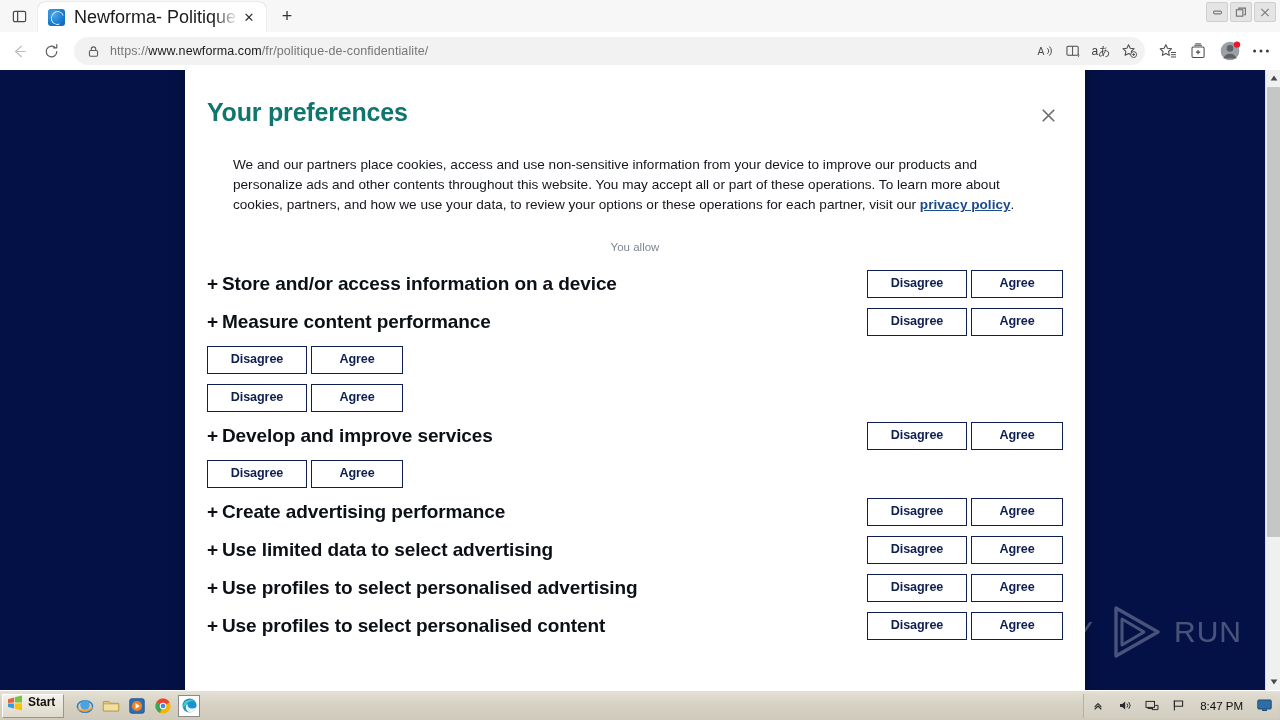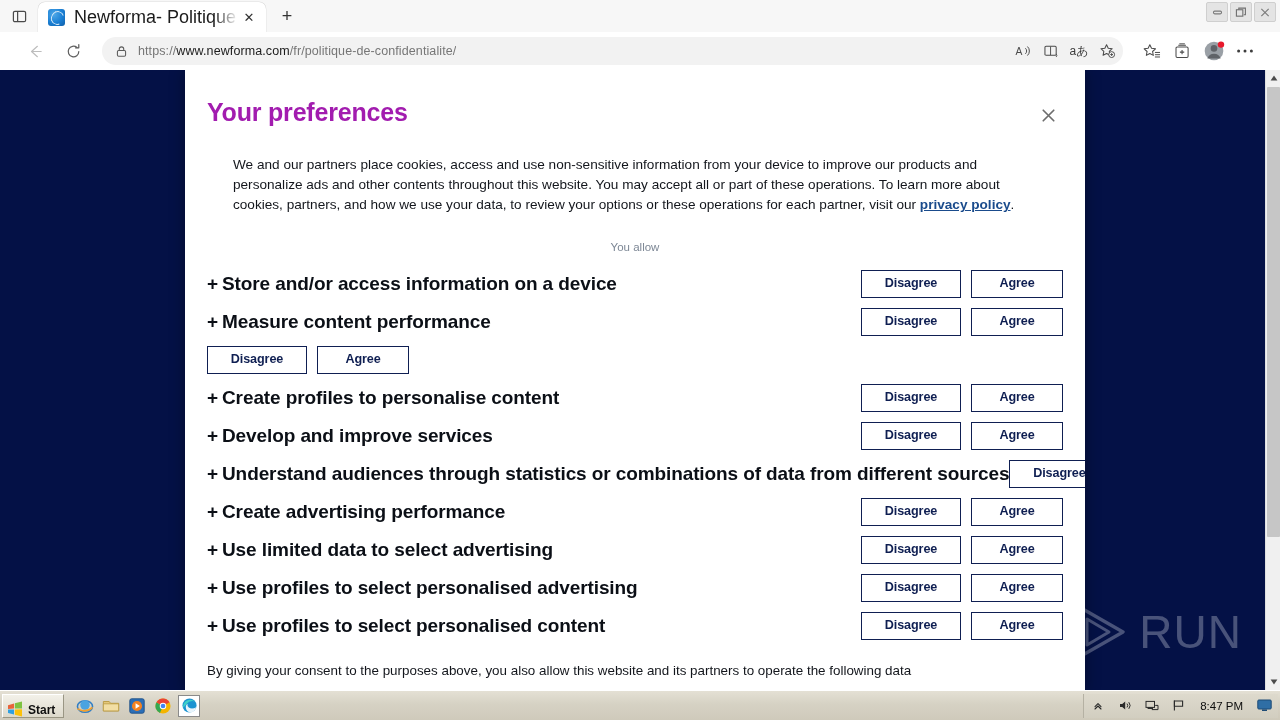--- a/index.html
+++ b/index.html
@@ -69,22 +69,22 @@
   .wc {
     width: 22px; height: 20px; border-radius: 2px;
     display: flex; align-items: center; justify-content: center;
     background: #e4e4e4;
     border: 1px solid #cfcfcf;
     color: #6a6a6a; font-size: 10px; line-height: 1;
   }
 
   .navbar {
     height: 38px; width: 1280px; background: #ffffff;
-    display: flex; align-items: center; padding: 0 20px;
-    gap: 8px;
+    display: flex; align-items: center; padding: 0 4px;
+    gap: 2px;
   }
   .navbtn {
     width: 30px; height: 30px; border-radius: 5px;
     display: flex; align-items: center; justify-content: center;
     color: #5f5f5f; flex: 0 0 30px;
   }
   .navbtn.disabled { color: #bdbdbd; }
   .omnibox {
     flex: 1; height: 28px; margin: 0 6px;
     background: #f2f2f2; border-radius: 14px;
@@ -102,21 +102,21 @@
   
   .viewport {
     position: absolute; left: 0; top: 70px; width: 1280px; height: 620px;
     background: #041146; overflow: hidden;
   }
   .watermark {
     position: absolute; right: 38px; bottom: 28px;
     display: flex; align-items: center; gap: 10px;
     opacity: .30; pointer-events: none;
   }
-  .wm-text { font-size: 46px; color: #e8eaf2; letter-spacing: 1px; font-family: "Liberation Sans", sans-serif; font-weight: 300;}
+  .wm-text { font-size: 30px; color: #e8eaf2; letter-spacing: 1px; font-family: "Liberation Sans", sans-serif; font-weight: 300;}
   .wm-logo { width: 60px; height: 60px; position: relative; }
   .wm-logo svg { display: block; }
 
   
   .pagescroll {
     position: absolute; right: 0; top: 0; width: 15px; height: 620px;
     background: #f0f0f0; border-left: 1px solid #e0e0e0;
   }
   .ps-arrow { width: 15px; height: 16px; display: flex; align-items: center; justify-content: center; color: #505050; font-size: 7px; }
   .ps-thumb {
@@ -129,21 +129,21 @@
   .dialog {
     position: absolute; left: 185px; top: 0px;
     width: 900px; height: 622px;
     background: #ffffff;
     box-shadow: 0 0 14px rgba(0,0,0,.35);
     padding: 28px 22px 0 22px;
     overflow: hidden;
   }
   .dlg-head { position: relative; }
   .dlg-title {
-    font-size: 25px; font-weight: 700; color: #a21caf;
+    font-size: 25px; font-weight: 700; color: #0f766e;
     letter-spacing: -.2px; padding-left: 0px;
   }
   .dlg-close {
     position: absolute; right: 2px; top: 4px;
     width: 26px; height: 26px;
     display: flex; align-items: center; justify-content: center;
     color: #6d6d6d; font-size: 19px; line-height: 1;
   }
   .dlg-body {
     margin-top: 28px;
@@ -160,21 +160,21 @@
   .purposes { margin-top: 12px; }
   .purpose-row {
     display: flex; align-items: center; justify-content: space-between;
     height: 38px;
   }
   .purpose-label {
     font-size: 19px; font-weight: 700; color: #0b0f16;
     white-space: nowrap; letter-spacing: -.1px;
   }
   .purpose-label .plus { margin-right: 4px; font-weight: 700; }
-  .btn-group { display: flex; gap: 10px; flex: 0 0 auto; }
+  .btn-group { display: flex; gap: 4px; flex: 0 0 auto; }
   .cbtn {
     border: 1.4px solid #0f1f52;
     background: #ffffff;
     color: #0f1f52;
     font-weight: 700; font-size: 12.6px;
     height: 28px; line-height: 24px;
     text-align: center;
     font-family: "Liberation Sans", sans-serif;
     letter-spacing: -.1px;
   }
@@ -187,21 +187,21 @@
 
   
   .taskbar {
     position: absolute; left: 0; bottom: 0; width: 1280px; height: 30px;
     background: linear-gradient(180deg,#e4e0d4 0%, #d6d2c4 45%, #cfcabb 100%);
     border-top: 1px solid #ffffff;
     display: flex; align-items: center;
   }
   .start {
     height: 24px; margin-left: 2px; padding: 0 8px 0 4px;
-    display: flex; align-items: flex-end; gap: 5px;
+    display: flex; align-items: flex-start; gap: 5px;
     background: linear-gradient(180deg,#f3f1e9,#ddd9cb);
     border: 1px solid #9a9684;
     border-top-color: #ffffff; border-left-color: #ffffff;
     font-weight: 700; font-size: 12px; color: #101010;
   }
   .start-logo { width: 16px; height: 16px; position: relative; }
   .quicklaunch { display: flex; align-items: center; gap: 4px; margin-left: 10px; }
   .ql { width: 22px; height: 22px; display: flex; align-items: center; justify-content: center; }
   .ql.active { border: 1px solid #8a8a8a; background: #ffffff; }
   .tray {
@@ -383,37 +383,35 @@
           </div>
 
           <div class="purpose-row">
             <div class="btn-group">
               <div class="cbtn disagree">Disagree</div>
               <div class="cbtn agree">Agree</div>
             </div>
           </div>
 
           <div class="purpose-row">
-            <div class="purpose-label"><span class="plus">+</span><span>Create profiles to personalise content</span></div>
             <div class="btn-group">
               <div class="cbtn disagree">Disagree</div>
               <div class="cbtn agree">Agree</div>
             </div>
           </div>
 
           <div class="purpose-row">
             <div class="purpose-label"><span class="plus">+</span><span>Develop and improve services</span></div>
             <div class="btn-group">
               <div class="cbtn disagree">Disagree</div>
               <div class="cbtn agree">Agree</div>
             </div>
           </div>
 
           <div class="purpose-row">
-            <div class="purpose-label"><span class="plus">+</span><span>Understand audiences through statistics or combinations of data from different sources</span></div>
             <div class="btn-group">
               <div class="cbtn disagree">Disagree</div>
               <div class="cbtn agree">Agree</div>
             </div>
           </div>
 
           <div class="purpose-row">
             <div class="purpose-label"><span class="plus">+</span><span>Create advertising performance</span></div>
             <div class="btn-group">
               <div class="cbtn disagree">Disagree</div>
@@ -440,21 +438,20 @@
           <div class="purpose-row">
             <div class="purpose-label"><span class="plus">+</span><span>Use profiles to select personalised content</span></div>
             <div class="btn-group">
               <div class="cbtn disagree">Disagree</div>
               <div class="cbtn agree">Agree</div>
             </div>
           </div>
 
         </div>
 
-        <div class="dlg-footnote">By giving your consent to the purposes above, you also allow this website and its partners to operate the following data</div>
       </div>
 
       <div class="pagescroll">
         <div class="ps-arrow">
           <svg width="8" height="6" viewBox="0 0 8 6">
               <path d="M4 0.6 L7.4 5.4 H0.6 Z" fill="#4a4a4a"></path>
             </svg>
         </div>
         <div class="ps-thumb"></div>
         <div class="ps-arrow bottom">

